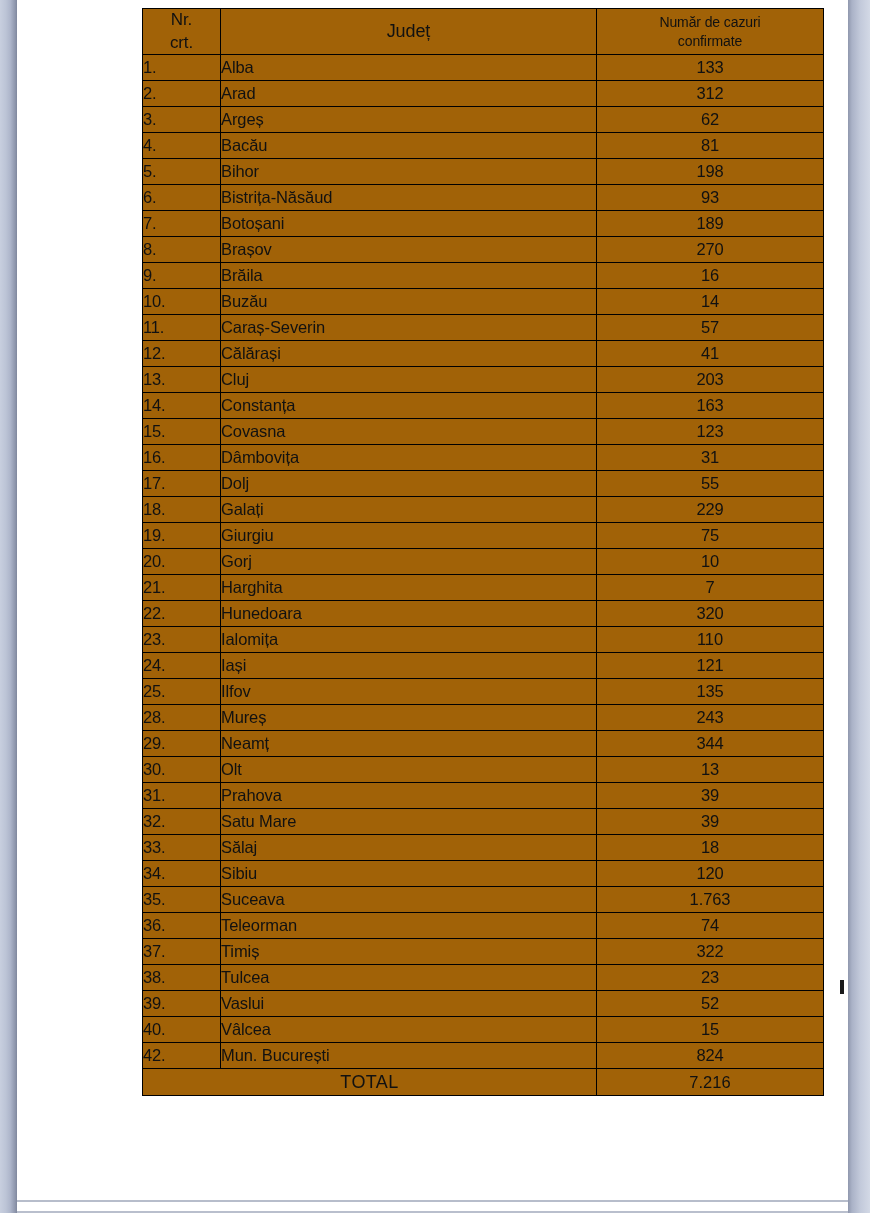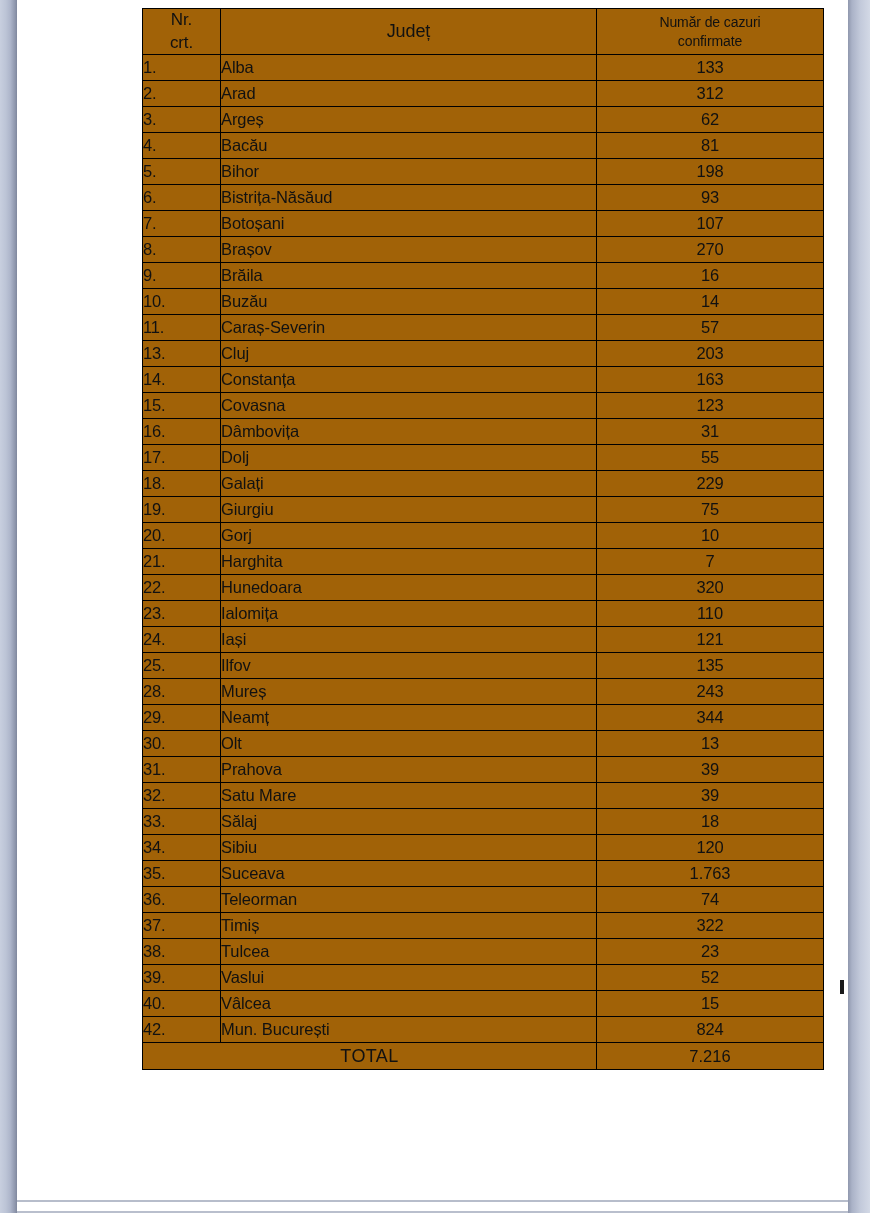--- a/index.html
+++ b/index.html
@@ -197,41 +197,46 @@
             <td class="cell-num">198</td>
           </tr>
           <tr>
             <td class="cell-nr">6.</td>
             <td class="cell-jud">Bistrița-Năsăud</td>
             <td class="cell-num">93</td>
           </tr>
           <tr>
             <td class="cell-nr">7.</td>
             <td class="cell-jud">Botoșani</td>
-            <td class="cell-num">107</td>
+            <td class="cell-num">189</td>
           </tr>
           <tr>
             <td class="cell-nr">8.</td>
             <td class="cell-jud">Brașov</td>
             <td class="cell-num">270</td>
           </tr>
           <tr>
             <td class="cell-nr">9.</td>
             <td class="cell-jud">Brăila</td>
             <td class="cell-num">16</td>
           </tr>
           <tr>
             <td class="cell-nr">10.</td>
             <td class="cell-jud">Buzău</td>
             <td class="cell-num">14</td>
           </tr>
           <tr>
             <td class="cell-nr">11.</td>
             <td class="cell-jud">Caraș-Severin</td>
             <td class="cell-num">57</td>
+          </tr>
+          <tr>
+            <td class="cell-nr">12.</td>
+            <td class="cell-jud">Călărași</td>
+            <td class="cell-num">41</td>
           </tr>
           <tr>
             <td class="cell-nr">13.</td>
             <td class="cell-jud">Cluj</td>
             <td class="cell-num">203</td>
           </tr>
           <tr>
             <td class="cell-nr">14.</td>
             <td class="cell-jud">Constanța</td>
             <td class="cell-num">163</td>

